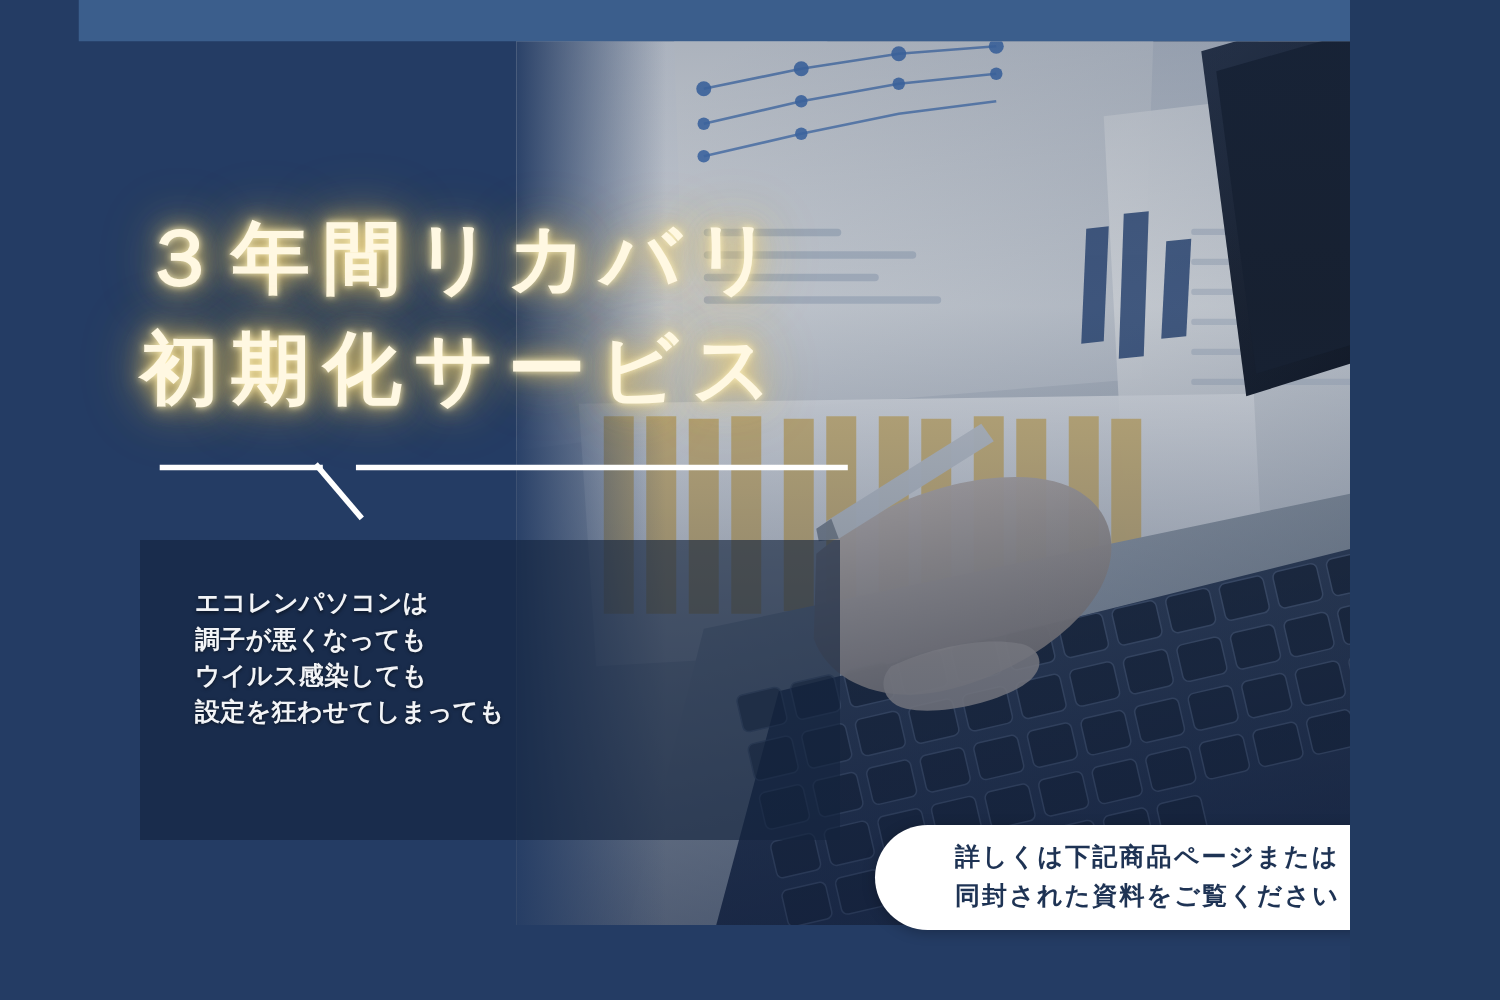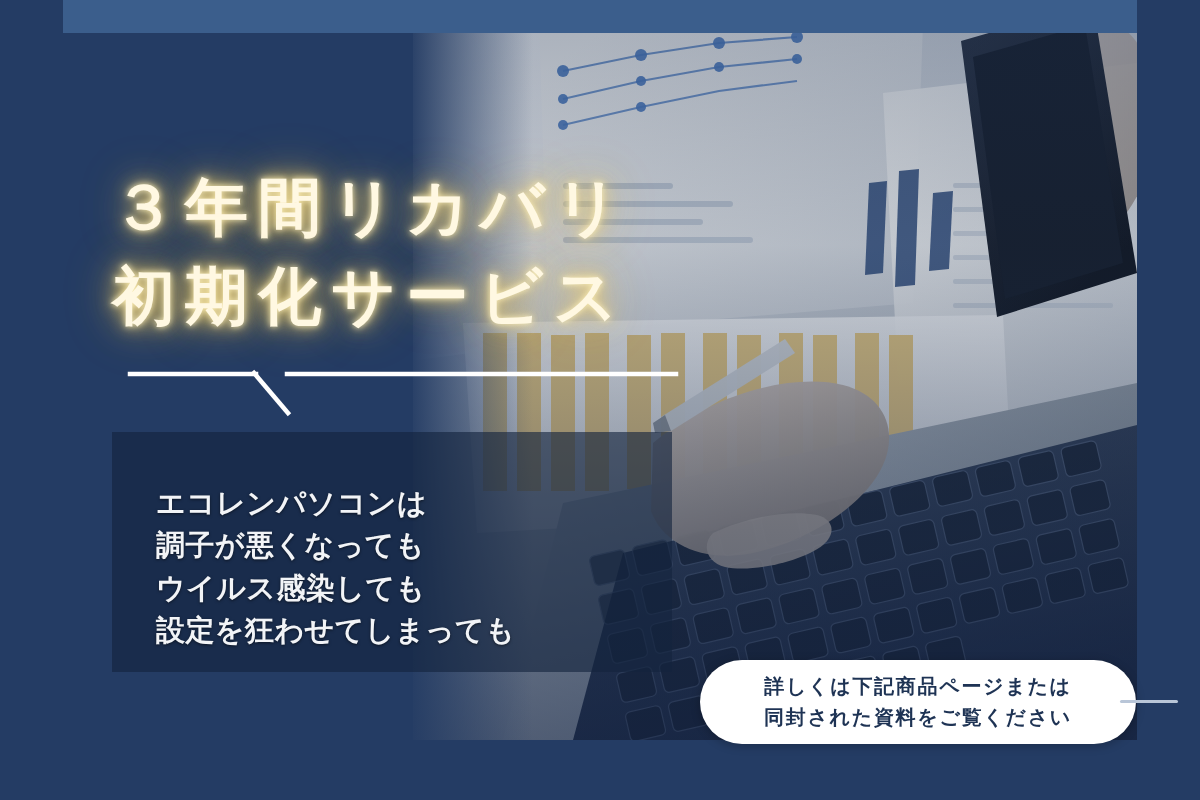--- a/index.html
+++ b/index.html
@@ -4,21 +4,21 @@
 <title>banner</title>
 <style>
   html,body{margin:0;padding:0;}
   body{
     width:1200px;height:800px;overflow:hidden;
     background:#223a60;
     font-family:"Liberation Sans","DejaVu Sans",sans-serif;
   }
 
   .stage{
-    position:relative;width:1200px;height:800px;
+    position:relative;width:1080px;height:800px;
     background:#243c64;
     overflow:hidden;
   }
 
   
   .photo{
     position:absolute;left:413px;top:33px;width:724px;height:707px;
     overflow:hidden;
     background:#8a9099;
   }
@@ -66,37 +66,37 @@
     pointer-events:none;
   }
 
   
   .panel{
     position:absolute;left:112px;top:432px;width:560px;height:240px;
     background:rgba(20,36,62,.62);
   }
   .panel-text{
     position:absolute;left:156px;top:440px;width:540px;
-    font-size:29px;line-height:1.455;font-weight:600;
+    font-size:20px;line-height:1.455;font-weight:600;
     letter-spacing:.015em;
     white-space:pre-line;
   }
   .panel-text .w{color:#f2f4f7;text-shadow:0 1px 3px rgba(0,0,0,.55);}
   .panel-text .r{color:#ef2626;font-weight:700;text-shadow:0 1px 3px rgba(0,0,0,.6);}
 
   
   .pill{
     position:absolute;left:700px;top:660px;width:436px;height:84px;
     background:#ffffff;border-radius:42px;
     display:flex;align-items:center;justify-content:center;
     box-shadow:0 2px 10px rgba(0,0,0,.25);
   }
   .pill-text{
     color:#1e3354;font-size:20px;font-weight:700;
-    line-height:1.55;letter-spacing:.085em;text-align:center;
+    line-height:1.55;letter-spacing:.085em;
     white-space:pre-line;
   }
   .pill-tail{
     position:absolute;left:1120px;top:700px;width:58px;height:3px;
     background:#b9c6d8;border-radius:2px;
   }
 </style>
 </head>
 <body>
 

